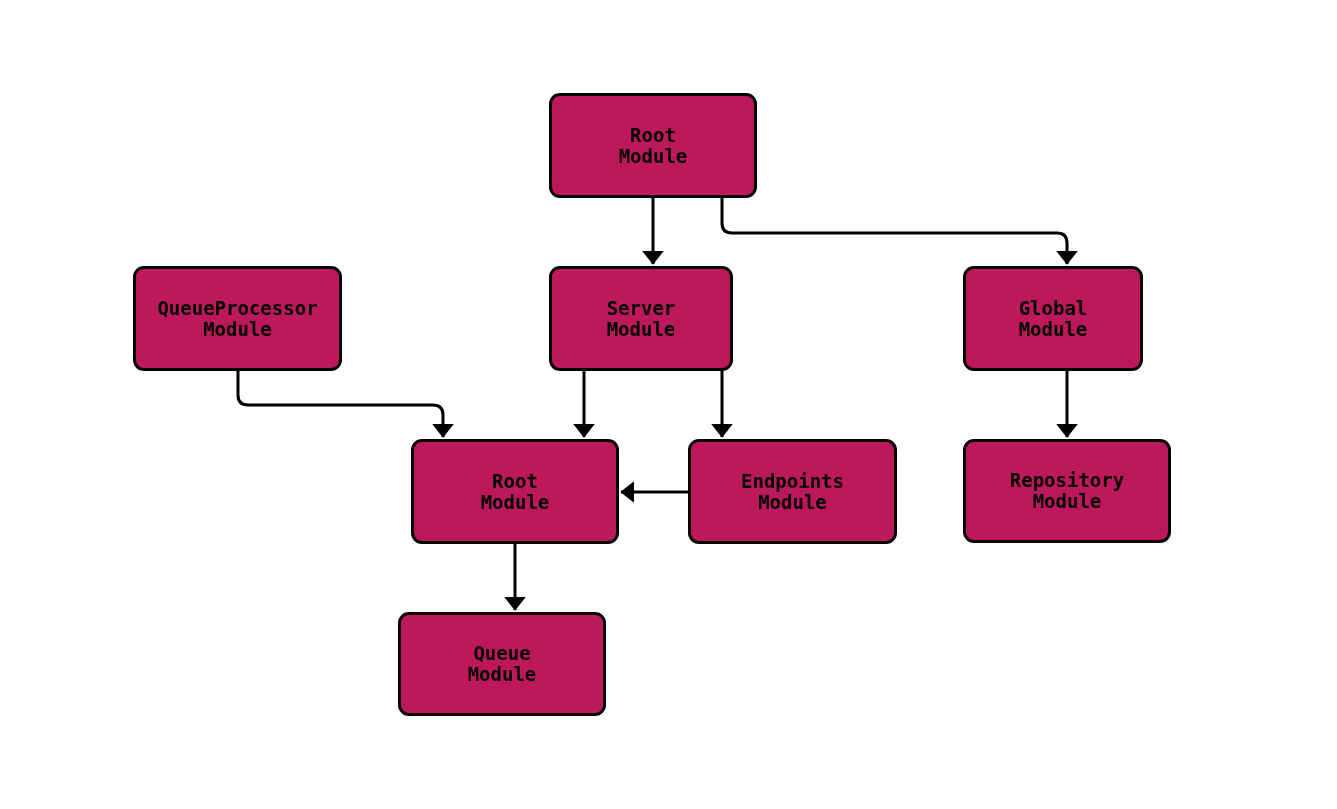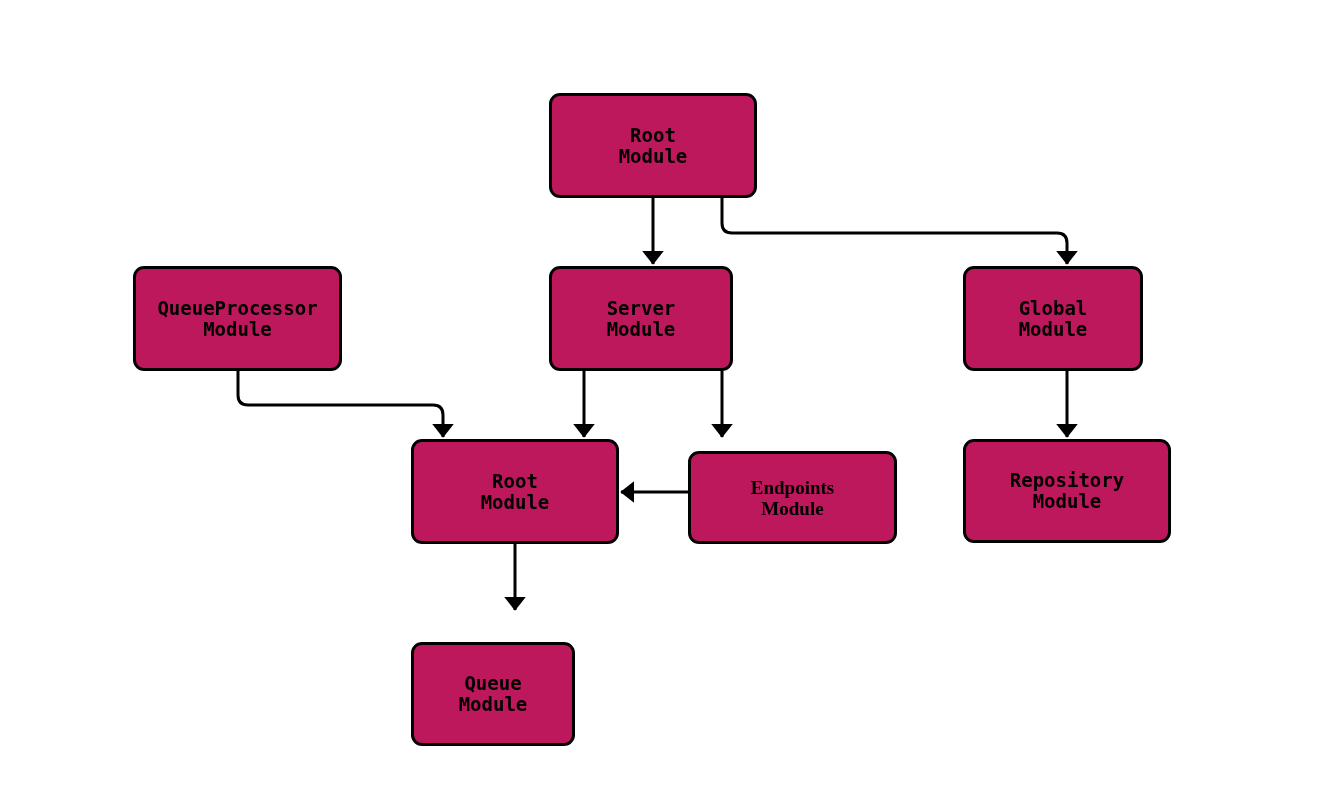--- a/index.html
+++ b/index.html
@@ -69,19 +69,19 @@
 <div class="node" style="left: 549px; top: 93px; width: 208px; height: 105px;">Root
 Module</div>
     <div class="node" style="left: 133px; top: 266px; width: 209px; height: 105px;">QueueProcessor
 Module</div>
     <div class="node" style="left: 549px; top: 266px; width: 184px; height: 105px;">Server
 Module</div>
     <div class="node" style="left: 963px; top: 266px; width: 180px; height: 105px;">Global
 Module</div>
     <div class="node" style="left: 411px; top: 439px; width: 208px; height: 105px;">Root
 Module</div>
-    <div class="node" style="left: 688px; top: 451px; width: 209px; height: 93px; font-family: Liberation Serif, serif;">Endpoints
+    <div class="node" style="left: 688px; top: 439px; width: 209px; height: 105px;">Endpoints
 Module</div>
     <div class="node" style="left: 963px; top: 439px; width: 208px; height: 104px;">Repository
 Module</div>
-    <div class="node" style="left: 411px; top: 612px; width: 164px; height: 104px; margin-top: 30px;">Queue
+    <div class="node" style="left: 398px; top: 612px; width: 208px; height: 104px;">Queue
 Module</div>
   </div>
 
 </body></html>

